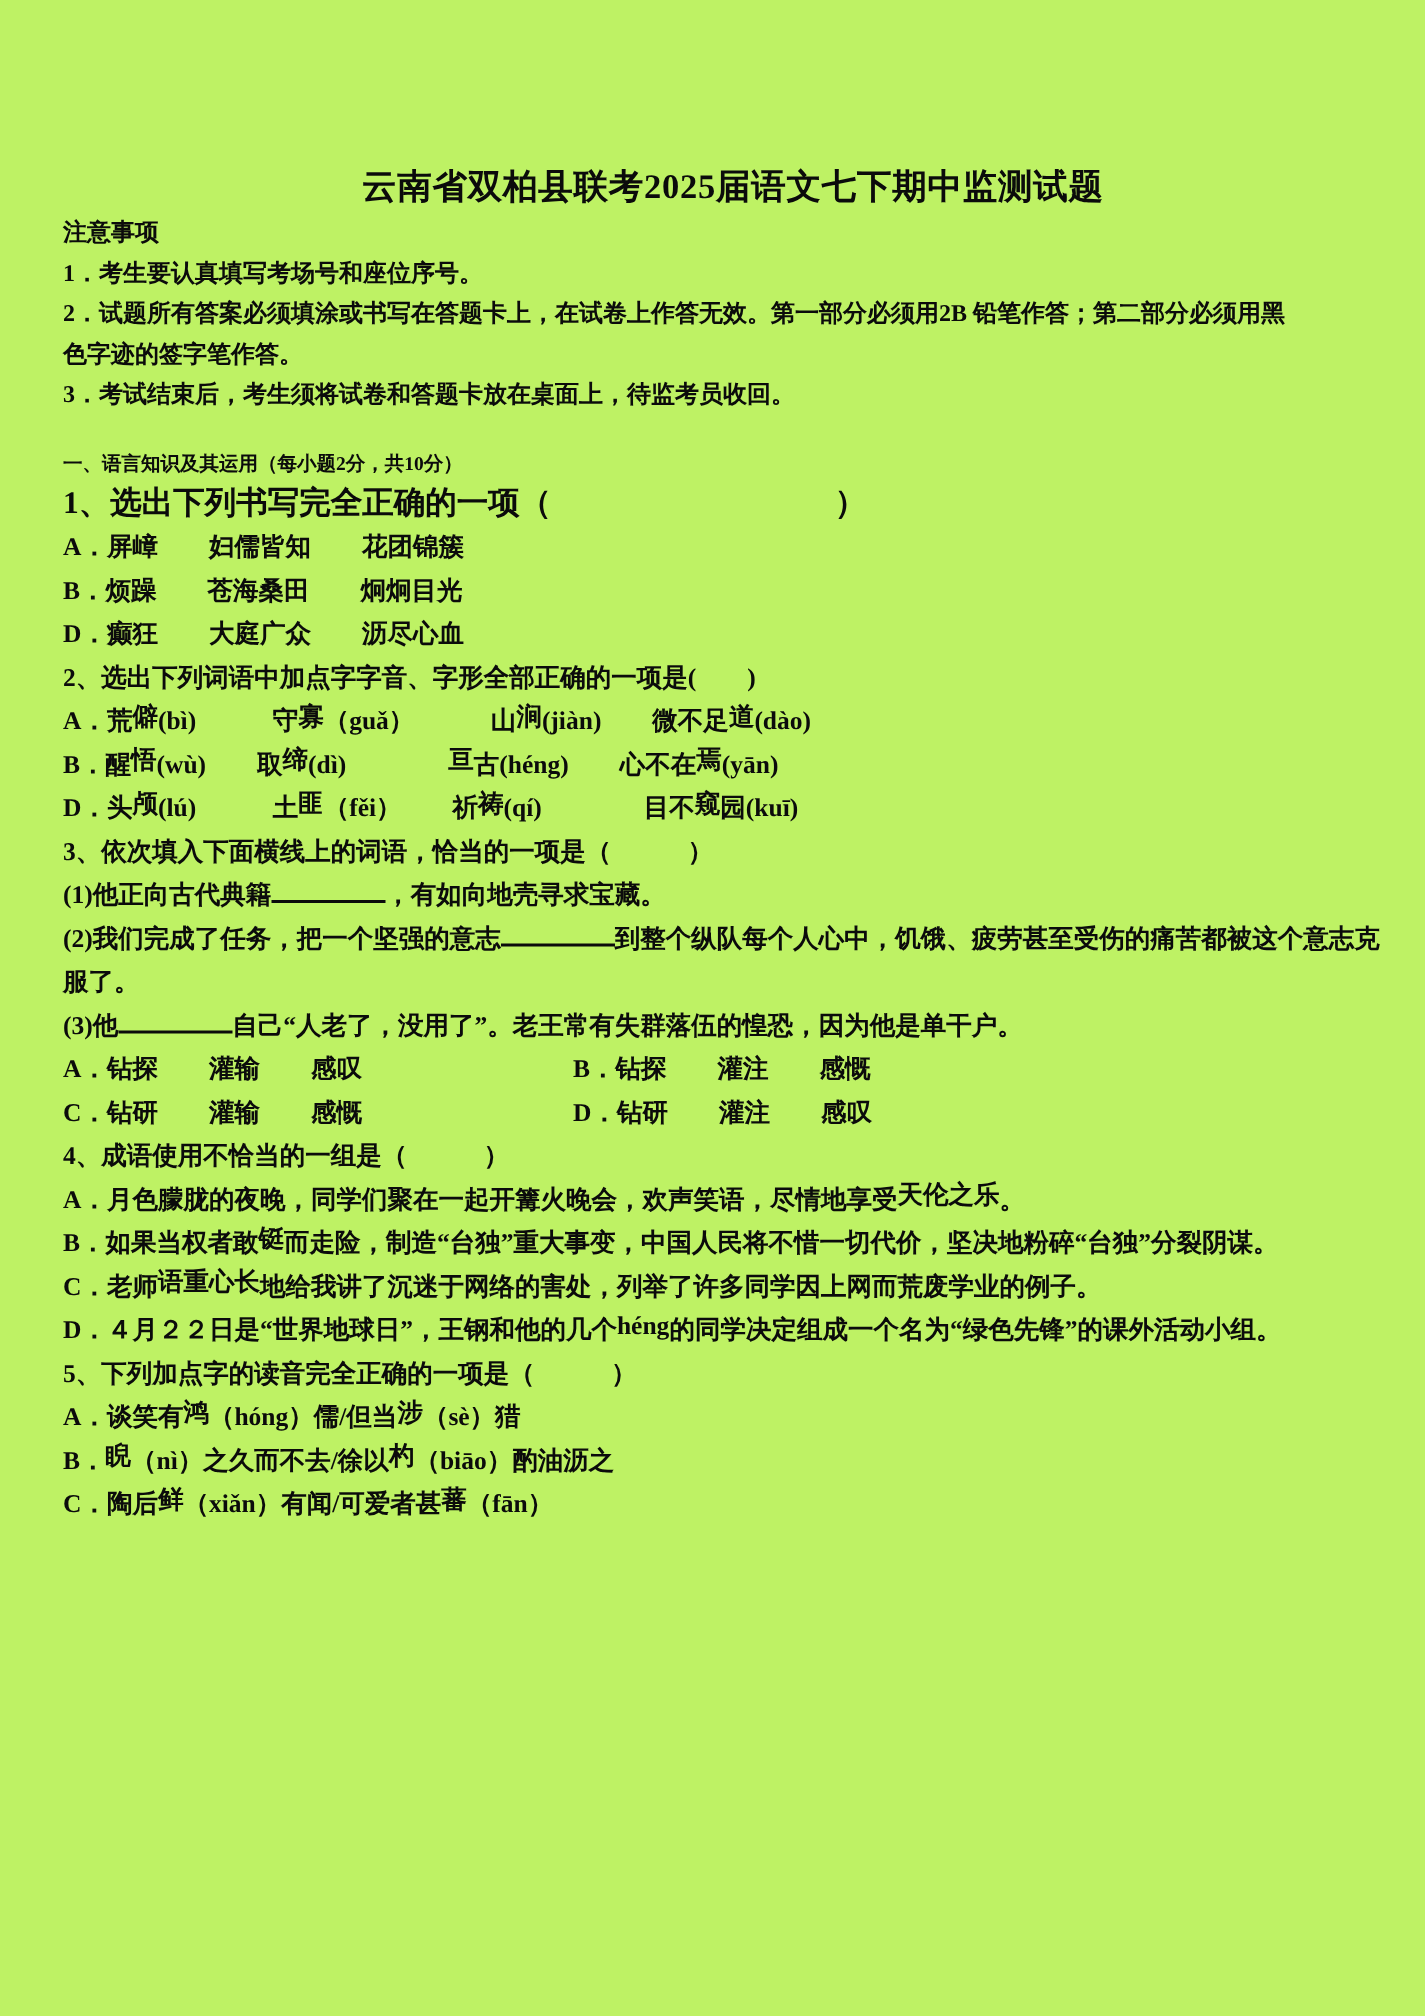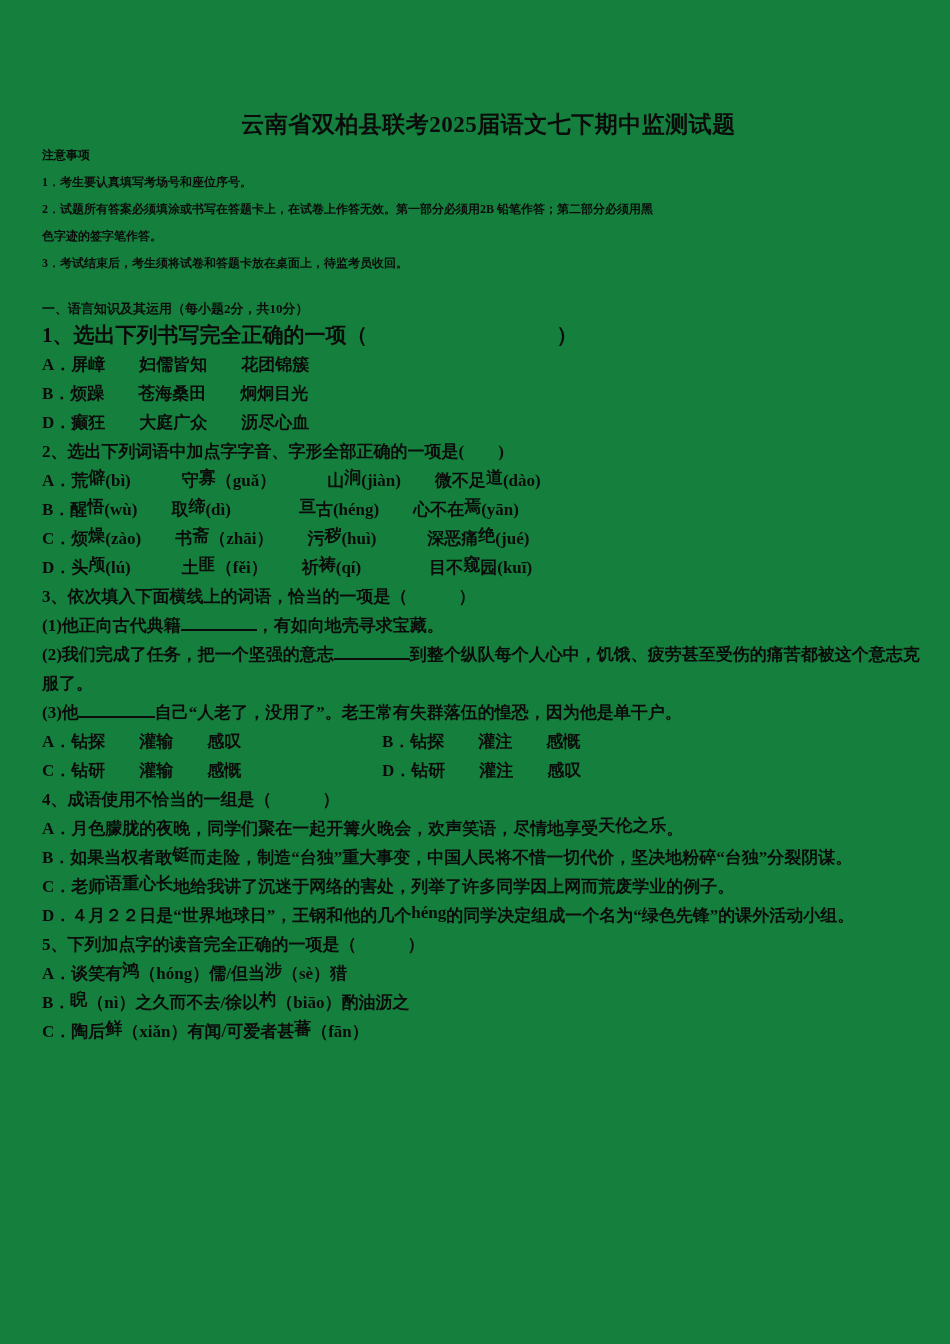--- a/index.html
+++ b/index.html
@@ -4,42 +4,42 @@
 <style>
   html, body {
     margin: 0;
     padding: 0;
     background: #ffffff;
   }
   .page {
     position: relative;
     width: 950px;
     height: 1344px;
-    background: #15803d;
+    background: #bef264;
     overflow: hidden;
     font-family: "Liberation Serif", "DejaVu Serif", serif;
     font-weight: bold;
     color: #0b0b0b;
   }
   .content {
     padding: 112px 15px 0 42px;
   }
   .title {
     font-size: 23px;
     line-height: 26px;
     text-align: center;
     margin: 0 0 8px 0;
     letter-spacing: 0.5px;
   }
   .line {
     line-height: 19px;
     white-space: normal;
   }
   .line.note {
-    font-size: 12px;
+    font-size: 16px;
     margin-top: 8px;
   }
   .line.q {
     font-size: 17px;
     margin-top: 10px;
   }
   .line.section {
     font-size: 13px;
     margin-top: 26px;
   }
@@ -84,21 +84,20 @@
         <div class="line note">色字迹的签字笔作答。</div>
         <div class="line note">3．考试结束后，考生须将试卷和答题卡放在桌面上，待监考员收回。</div>
         <div class="line section">一、语言知识及其运用（每小题2分，共10分）</div>
         <div class="line tight">1、选出下列书写完全正确的一项（　　　　　　　　　）</div>
         <div class="line q">A．屏嶂　　妇儒皆知　　花团锦簇</div>
         <div class="line q">B．烦躁　　苍海桑田　　炯炯目光</div>
         <div class="line q">D．癫狂　　大庭广众　　沥尽心血</div>
         <div class="line q">2、选出下列词语中加点字字音、字形全部正确的一项是(　　)</div>
         <div class="line q"><span>A．荒</span><span class="em">僻</span><span>(bì)　　　守</span><span class="em">寡</span><span>（guǎ）　　　山</span><span class="em">涧</span><span>(jiàn)　　微不足</span><span class="em">道</span><span>(dào)</span></div>
         <div class="line q"><span>B．醒</span><span class="em">悟</span><span>(wù)　　取</span><span class="em">缔</span><span>(dì)　　　　</span><span class="em">亘</span><span>古(héng)　　心不在</span><span class="em">焉</span><span>(yān)</span></div>
-        <div class="line q"><span>C．烦</span><span class="em">燥</span><span>(zào)　　书</span><span class="em">斋</span><span>（zhāi）　　污</span><span class="em">秽</span><span>(huì)　　　深恶痛</span><span class="em">绝</span><span>(jué)</span></div>
         <div class="line q"><span>D．头</span><span class="em">颅</span><span>(lú)　　　土</span><span class="em">匪</span><span>（fěi）　　祈</span><span class="em">祷</span><span>(qí)　　　　目不</span><span class="em">窥</span><span>园(kuī)</span></div>
         <div class="line q">3、依次填入下面横线上的词语，恰当的一项是（　　　）</div>
         <div class="line q"><span>(1)他正向古代典籍</span><span class="blank"></span><span>，有如向地壳寻求宝藏。</span></div>
         <div class="line q"><span>(2)我们完成了任务，把一个坚强的意志</span><span class="blank"></span><span>到整个纵队每个人心中，饥饿、疲劳甚至受伤的痛苦都被这个意志克</span></div>
         <div class="line q">服了。</div>
         <div class="line q"><span>(3)他</span><span class="blank"></span><span>自己“人老了，没用了”。老王常有失群落伍的惶恐，因为他是单干户。</span></div>
         <div class="line q cols">
           <span class="col-left">A．钻探　　灌输　　感叹</span>
           <span class="col-right">B．钻探　　灌注　　感慨</span>
         </div>

